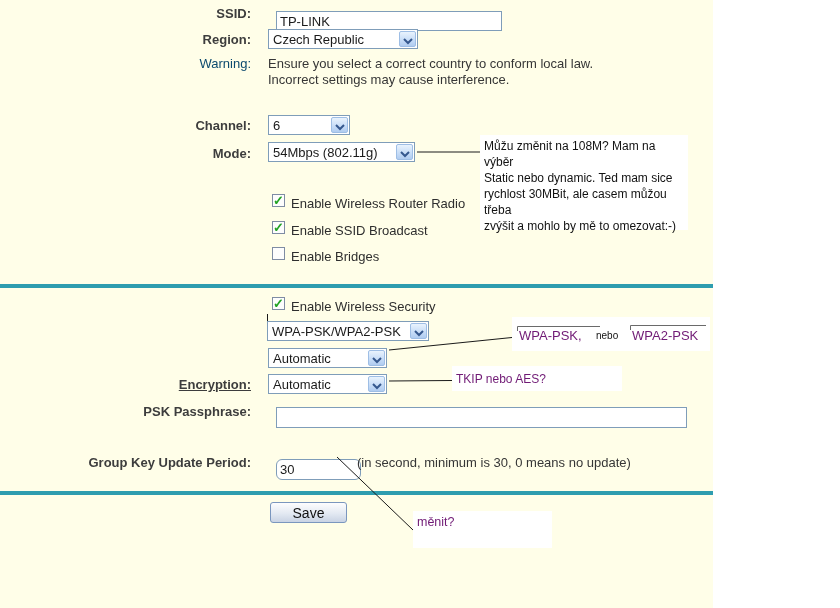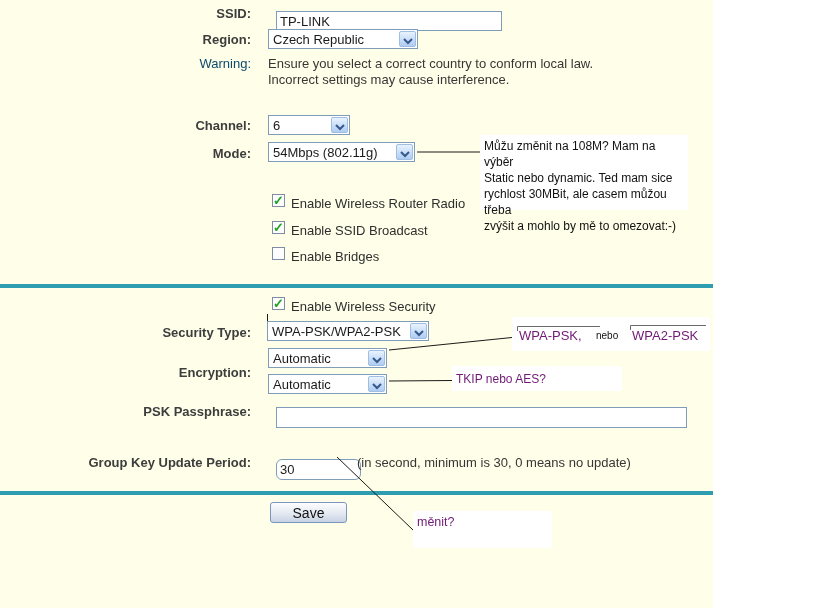--- a/index.html
+++ b/index.html
@@ -60,21 +60,21 @@
   <div class="lbl" style="top:146px;">Mode:</div>
   <div class="select" style="left:268px;top:142px;width:147px;">
     <span class="select-value">54Mbps (802.11g)</span>
     <span class="select-arrow">
       <svg width="12" height="10" viewBox="0 0 12 10">
           <path d="M2 3 L6 7 L10 3" fill="none" stroke="#35588E" stroke-width="2"></path>
         </svg>
     </span>
   </div>
 
-  <div class="note-box" style="left:480px;top:135px;width:208px;height:75px;">
+  <div class="note-box" style="left:480px;top:135px;width:208px;height:95px;">
     <div style="padding:3px 0 0 4px;font-size:12px;color:#111;">
       <span class="mode-note-line">Můžu změnit na 108M? Mam na výběr</span>
       <span class="mode-note-line">Static nebo dynamic. Ted mam sice</span>
       <span class="mode-note-line">rychlost 30MBit, ale casem můžou třeba</span>
       <span class="mode-note-line">zvýšit a mohlo by mě to omezovat:-)</span>
     </div>
   </div>
 
   <div class="checkbox" style="left:272px;top:194px;" data-checked="true"></div>
   <div class="cblabel" style="left:291px;top:196px;">Enable Wireless Router Radio</div>
@@ -83,40 +83,39 @@
   <div class="cblabel" style="left:291px;top:223px;text-align:center;">Enable SSID Broadcast</div>
 
   <div class="checkbox" style="left:272px;top:247px;" data-checked="false"></div>
   <div class="cblabel" style="left:291px;top:249px;">Enable Bridges</div>
 
   <div class="divider" style="top:284px;"></div>
 
   <div class="checkbox" style="left:272px;top:297px;" data-checked="true"></div>
   <div class="cblabel" style="left:291px;top:299px;">Enable Wireless Security</div>
 
-  <div class="lbl" style="top:325px;">Security Type:</div>
   <div class="select" style="left:267px;top:321px;width:162px;">
     <span class="select-value">WPA-PSK/WPA2-PSK</span>
     <span class="select-arrow">
       <svg width="12" height="10" viewBox="0 0 12 10">
           <path d="M2 3 L6 7 L10 3" fill="none" stroke="#35588E" stroke-width="2"></path>
         </svg>
     </span>
   </div>
 
   <div class="select" style="left:268px;top:348px;width:119px;">
     <span class="select-value">Automatic</span>
     <span class="select-arrow">
       <svg width="12" height="10" viewBox="0 0 12 10">
           <path d="M2 3 L6 7 L10 3" fill="none" stroke="#35588E" stroke-width="2"></path>
         </svg>
     </span>
   </div>
 
-  <div class="lbl" style="top:365px;">Encryption:</div>
+  <div class="lbl" style="top:377px;text-decoration:underline;">Encryption:</div>
   <div class="select" style="left:268px;top:374px;width:119px;">
     <span class="select-value">Automatic</span>
     <span class="select-arrow">
       <svg width="12" height="10" viewBox="0 0 12 10">
           <path d="M2 3 L6 7 L10 3" fill="none" stroke="#35588E" stroke-width="2"></path>
         </svg>
     </span>
   </div>
 
   <div class="note-box" style="left:512px;top:317px;width:198px;height:34px;"></div>

